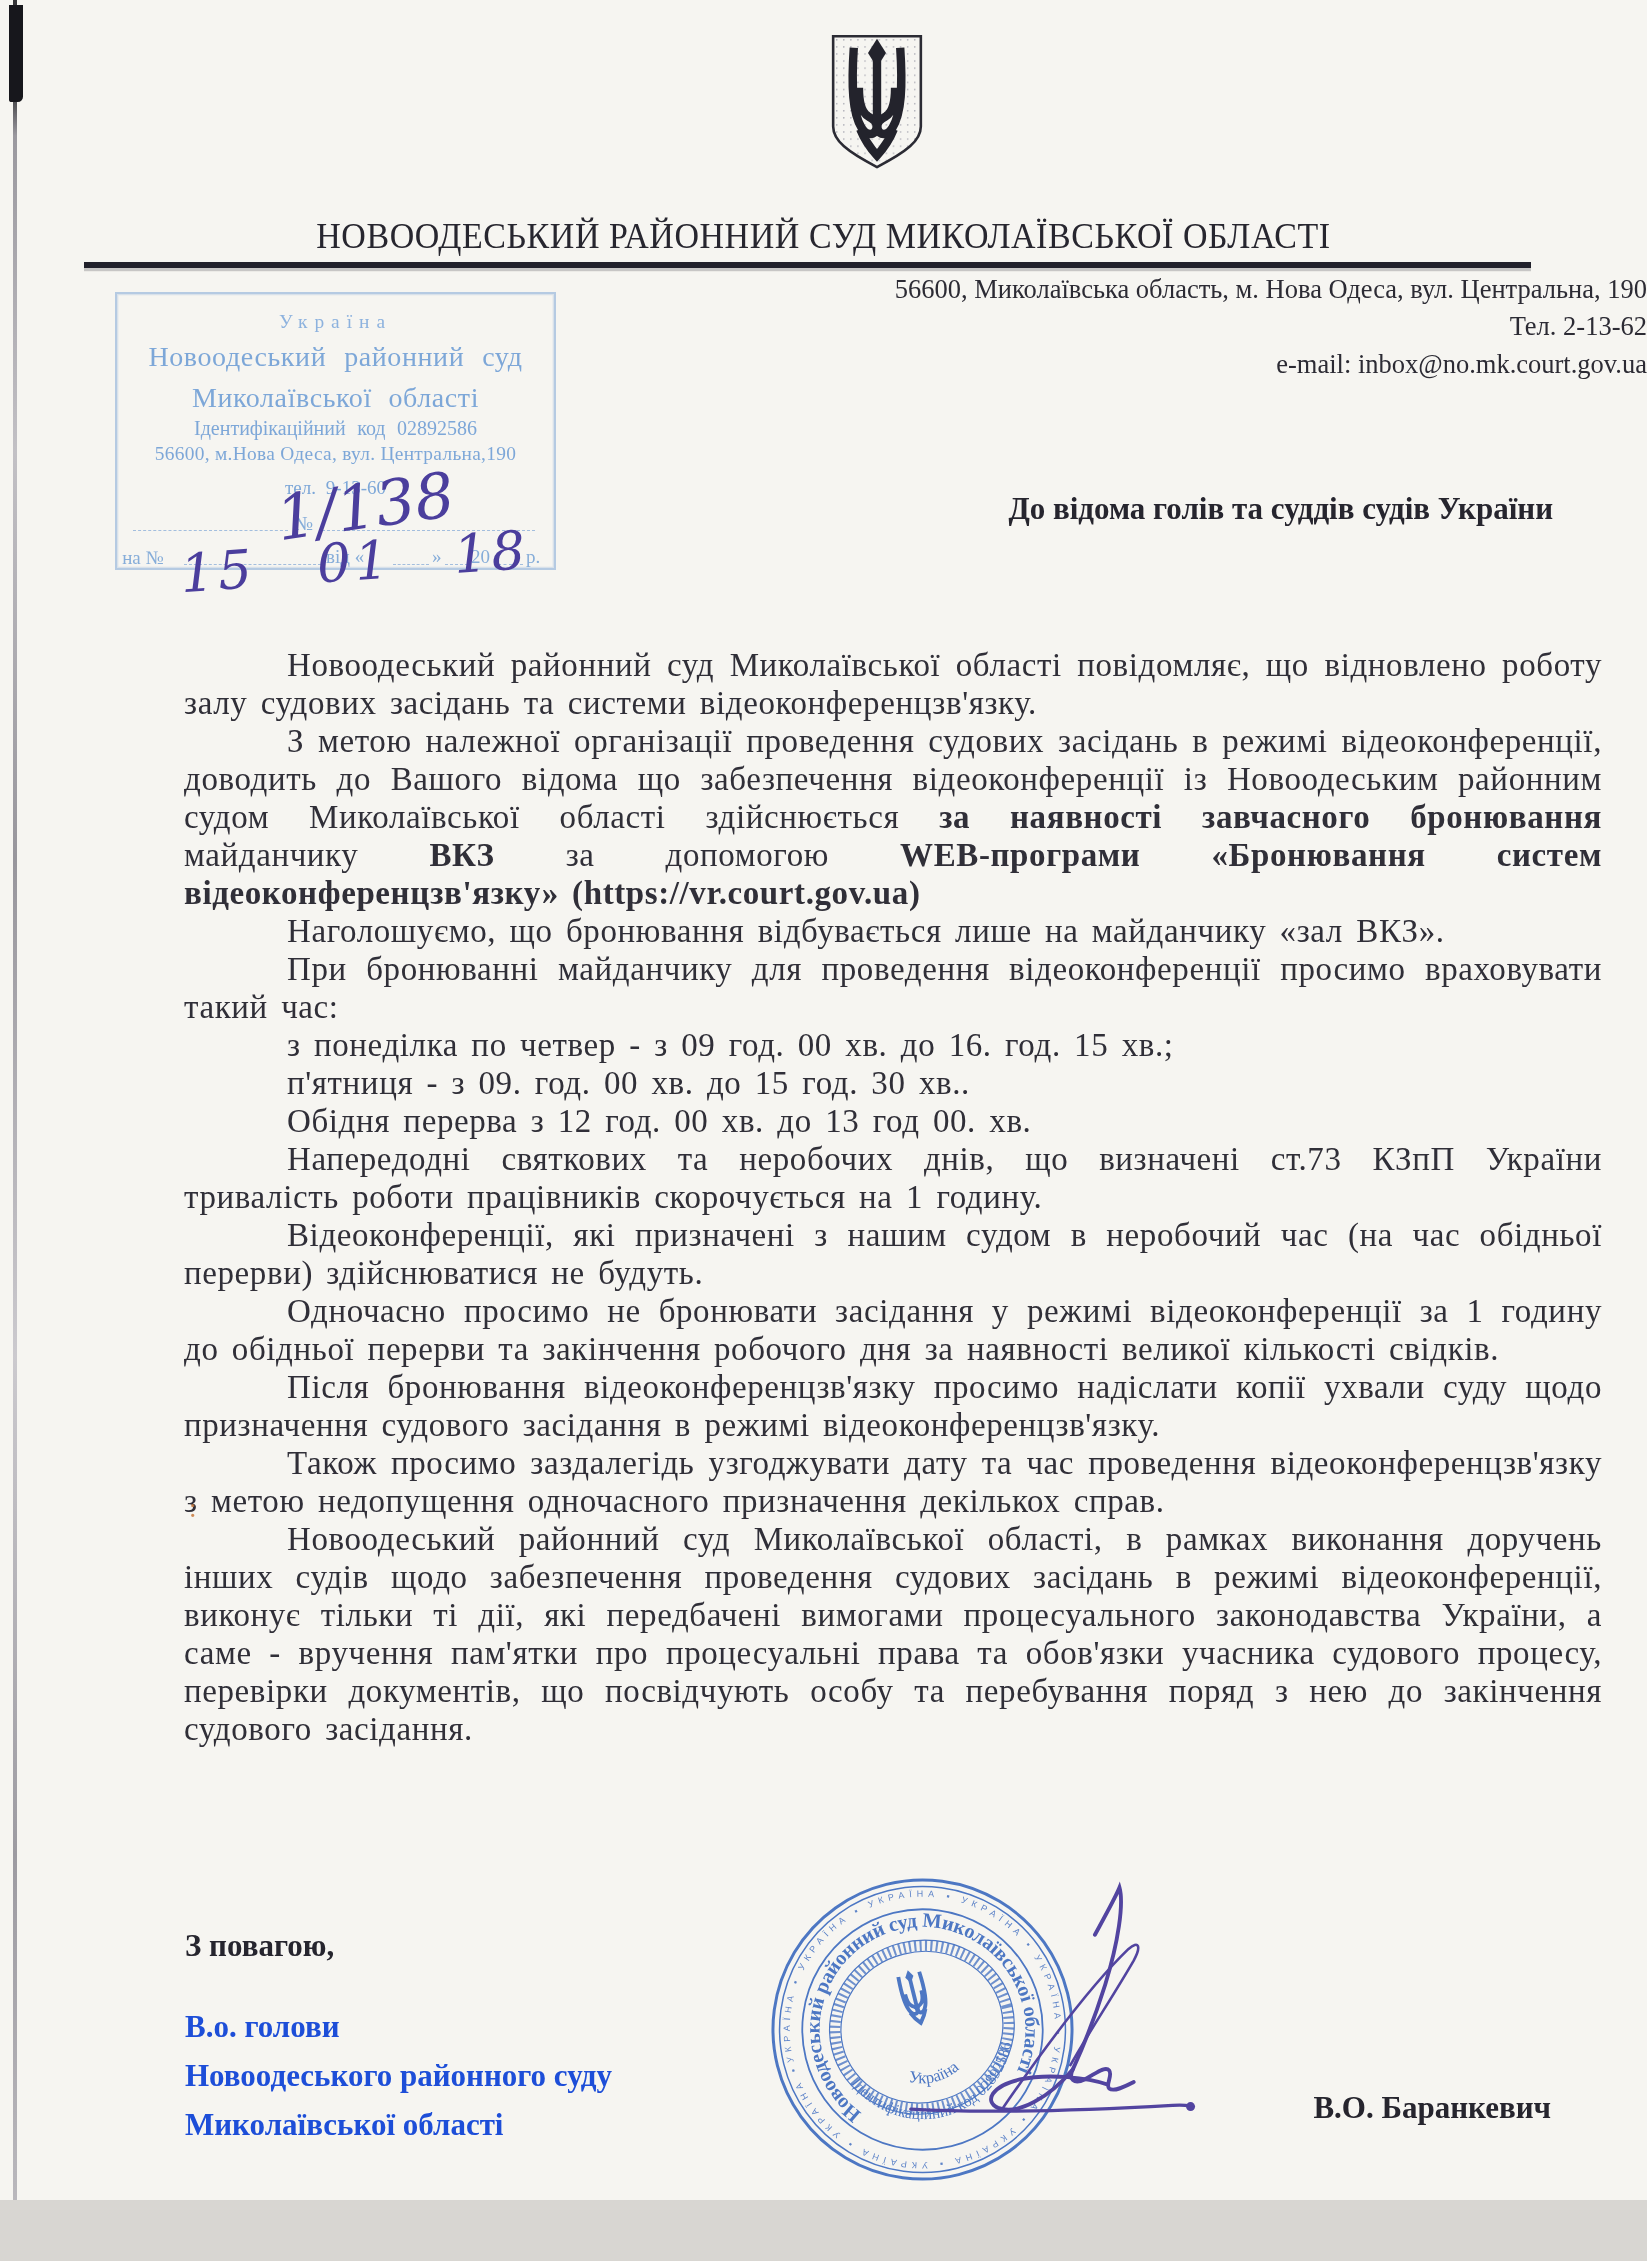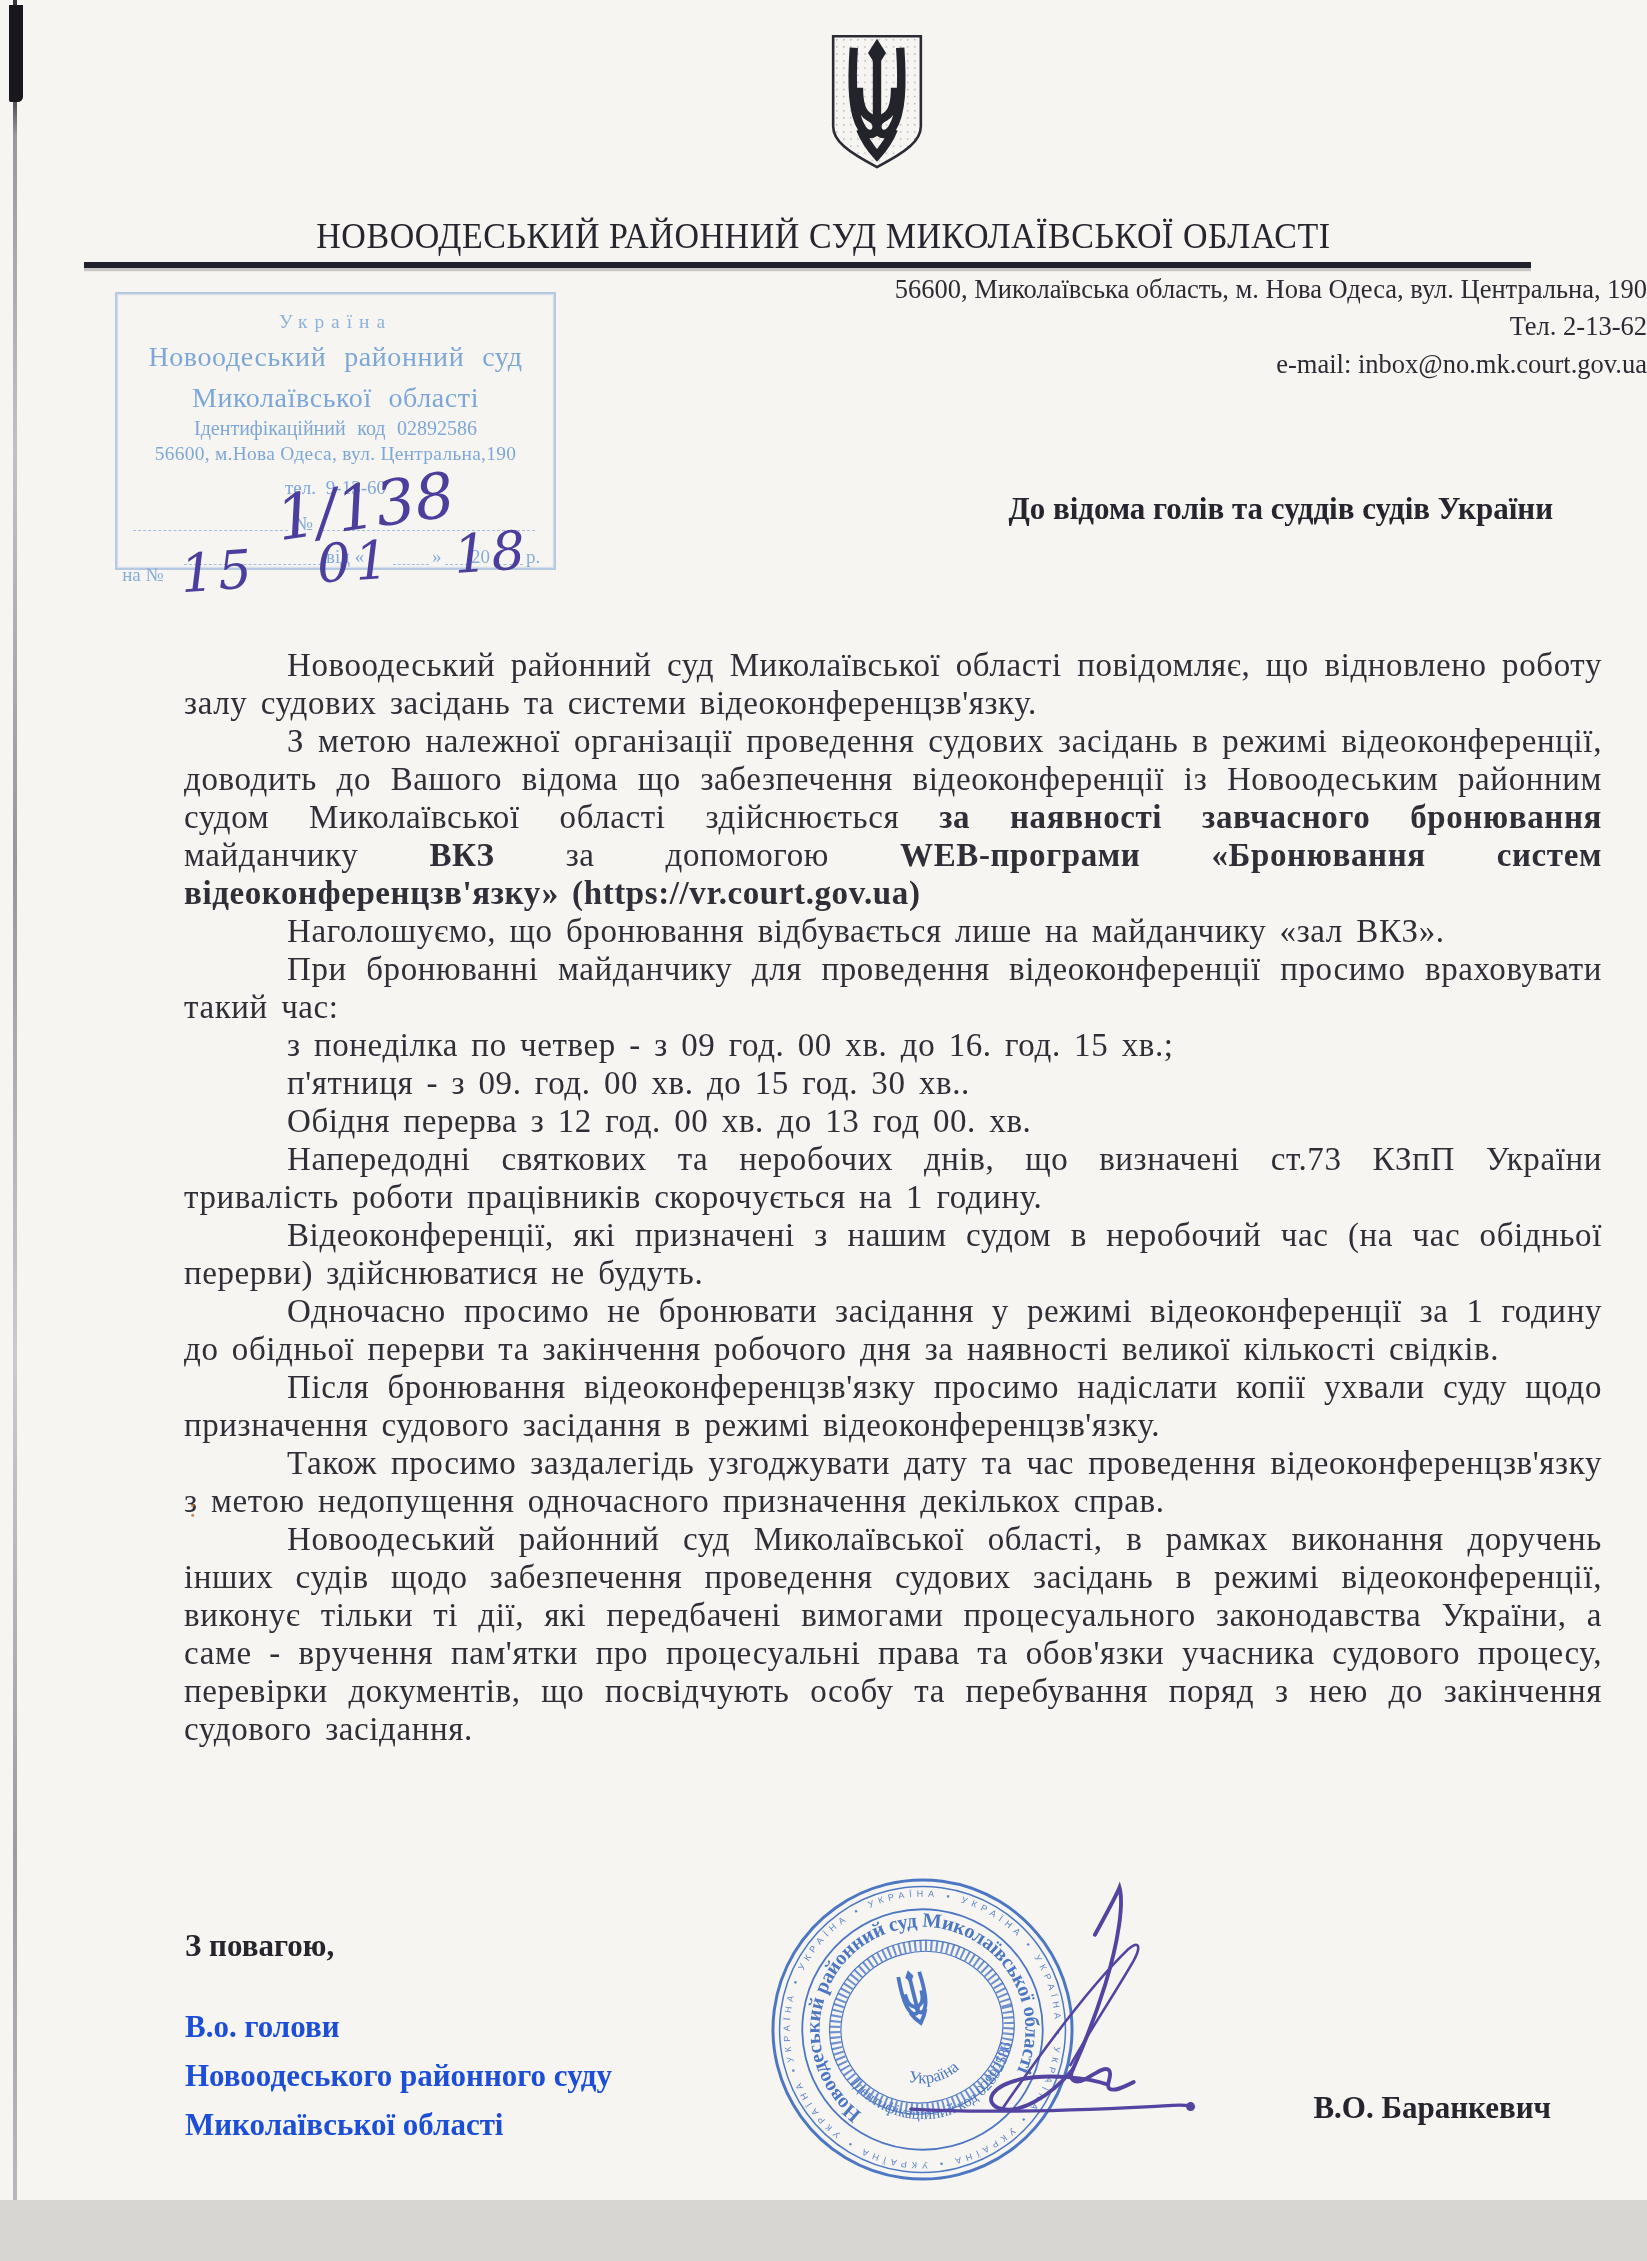--- a/index.html
+++ b/index.html
@@ -99,21 +99,21 @@
     <div class="cs-line cs-court2">Миколаївської  області</div>
     <div class="cs-line cs-id">Ідентифікаційний  код  02892586</div>
     <div class="cs-line cs-addr">56600, м.Нова Одеса, вул. Центральна,190</div>
     <div class="cs-line cs-tel">тел.  9-13-60</div>
     <div class="cs-row cs-numrow">
       <span class="cs-dash abs" style="left:15.5px;width:155px;"></span>
       <span class="abs" style="left:177px;top:1.3px;">№</span>
       <span class="cs-dash abs" style="left:205px;width:213px;"></span>
     </div>
     <div class="cs-row cs-refrow">
-      <span class="abs" style="left:5.2px;top:19px;">на №</span>
+      <span class="abs" style="left:5.2px;top:2px;">на №</span>
       <span class="cs-dash abs" style="left:67px;width:137px;"></span>
       <span class="abs" style="left:209px;top:1.3px;">від «</span>
       <span class="cs-dash abs" style="left:276px;width:36px;"></span>
       <span class="abs" style="left:315px;top:1.3px;">»</span>
       <span class="cs-dash abs" style="left:328px;width:23px;"></span>
       <span class="abs" style="left:354px;top:1.3px;">20</span>
       <span class="cs-dash abs" style="left:381px;width:24.5px;"></span>
       <span class="abs" style="left:409px;top:1.3px;">р.</span>
     </div>
   </div>

